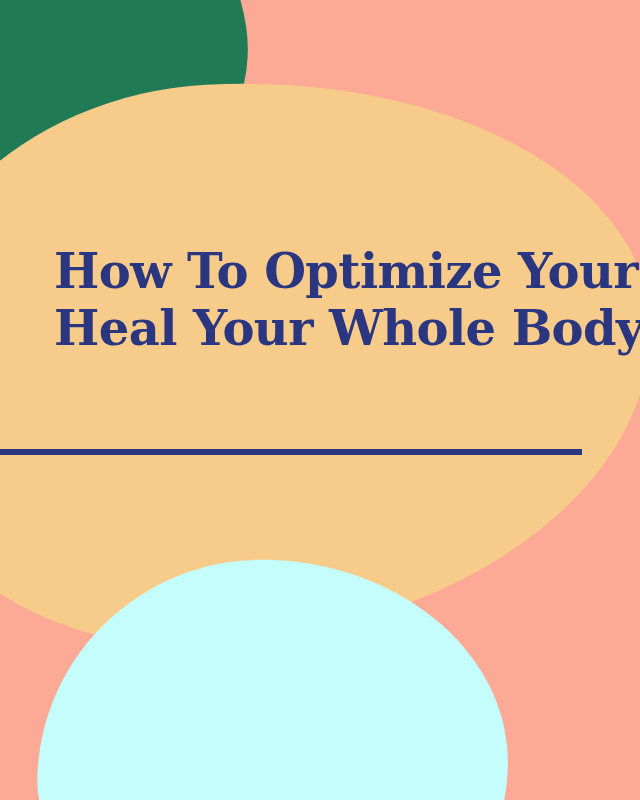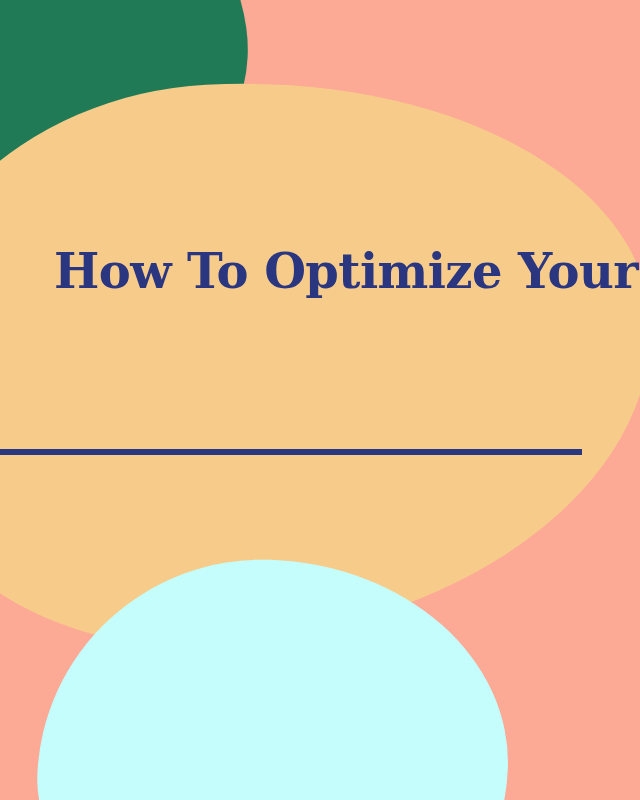--- a/index.html
+++ b/index.html
@@ -119,19 +119,20 @@
 <div id="poster">
 
   <div class="blob" id="blob-green"></div>
   <div class="blob" id="blob-yellow"></div>
   <div class="blob" id="blob-cyan"></div>
 
   <div id="content">
 
     <h1 id="headline">
       <span class="hl">How To Optimize Your</span>
+      <span class="hl">Heal Your Whole Body</span>
     </h1>
 
     <div id="divider"></div>
 
 
   </div>
 </div>
 
 </body></html>

